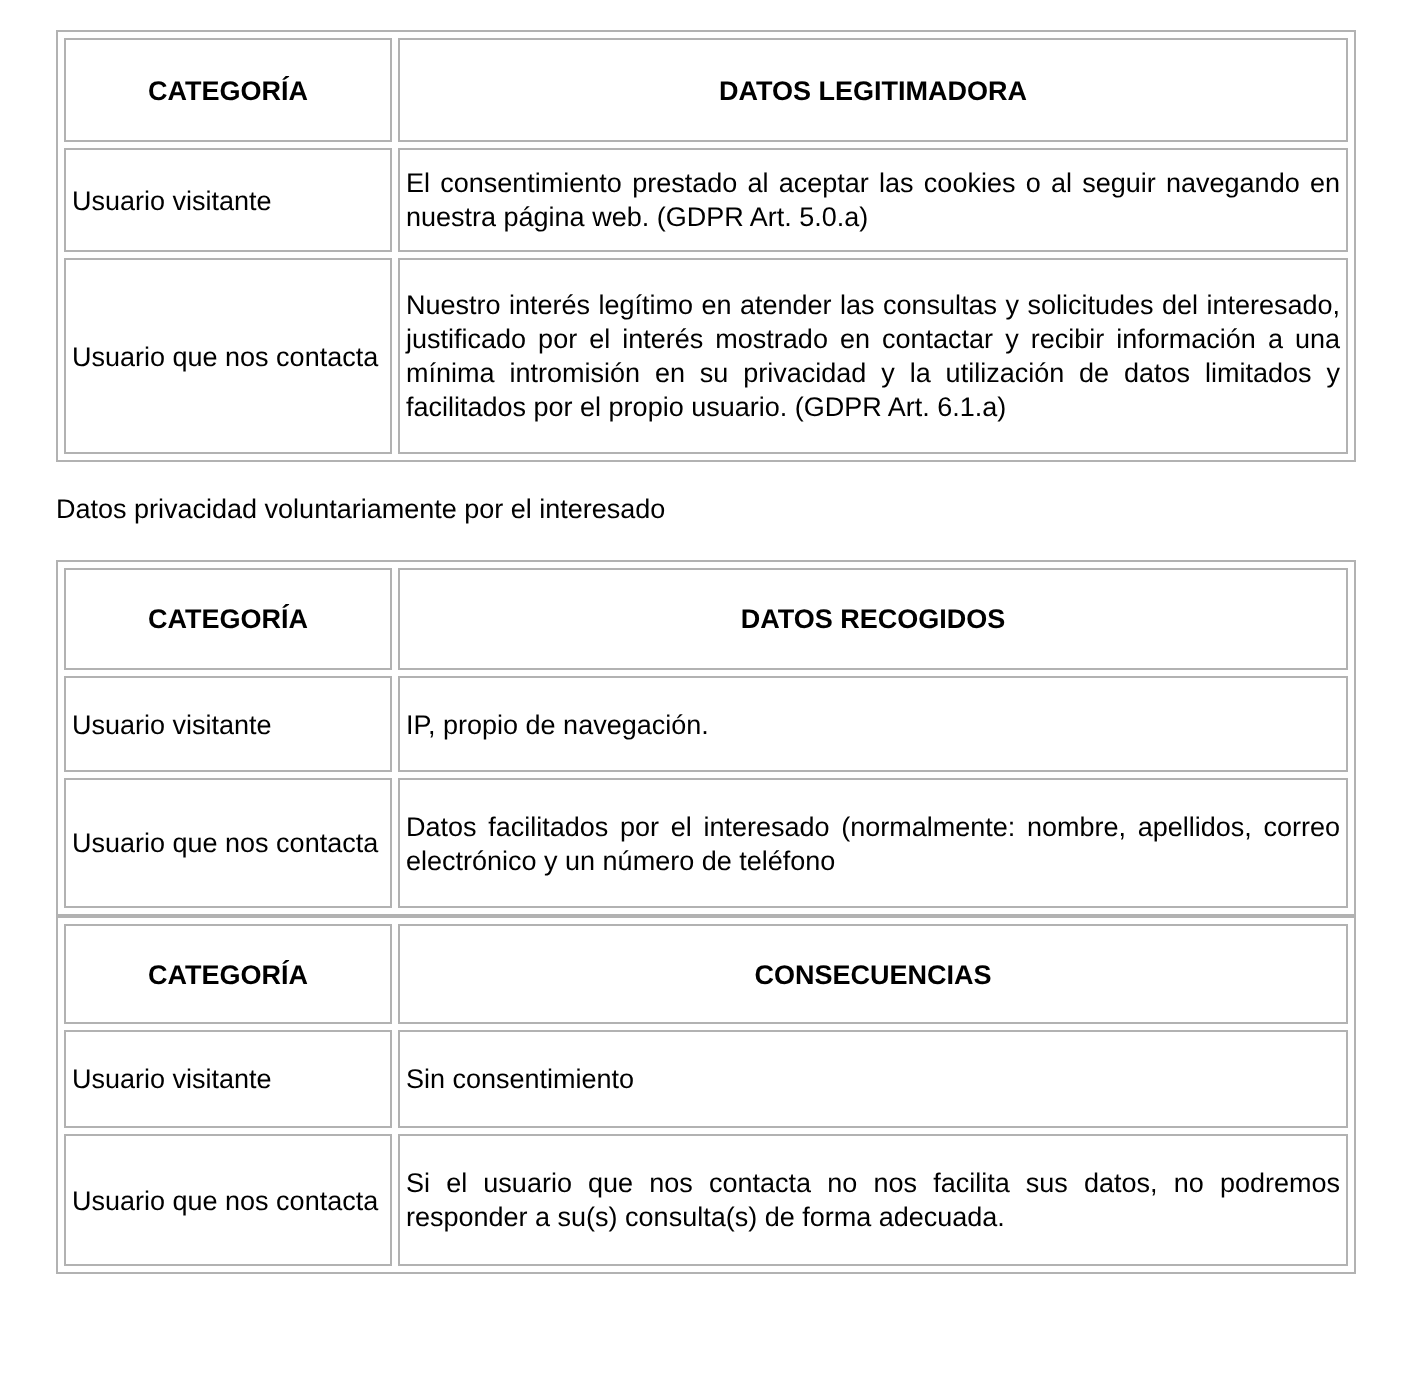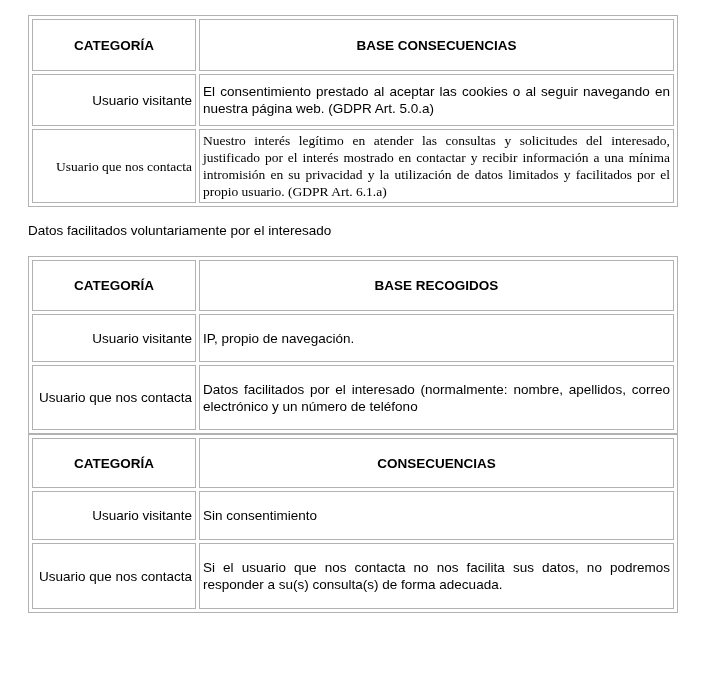--- a/index.html
+++ b/index.html
@@ -32,70 +32,70 @@
     padding: 2px 3px;
     background: #ffffff;
     font-weight: normal;
     overflow: hidden;
     margin-left: 12px;
   }
   table.doc-table th {
     font-weight: bold;
     text-align: center;
   }
-  td.cat { text-align: right; }
+  td.cat { text-align: left; }
   td.det { text-align: justify; }
   p.intro {
     font-size: 13.5px;
     line-height: 16px;
     margin: 16px 0 17px 0;
     color: #000000;
   }
   
-  .t1 .rh  { height: 52px; } .t1 .r1 { height: 52px; } .t1 .r2 { height: 74px; font-family: Liberation Serif, serif; }
+  .t1 .rh  { height: 52px; } .t1 .r1 { height: 52px; } .t1 .r2 { height: 98px; }
   .t2 .rh  { height: 51px; } .t2 .r1 { height: 48px; } .t2 .r2 { height: 65px; }
   .t3 .rh  { height: 50px; } .t3 .r1 { height: 49px; } .t3 .r2 { height: 66px; }
 </style>
 </head>
 <body>
 
 <div class="page">
 
   <table class="doc-table t1">
     <colgroup>
         <col class="c1">
         <col class="c2">
       </colgroup>
     <tbody>
         <tr class="rh">
       <th class="rh">CATEGORÍA</th>
-      <th class="rh">BASE CONSECUENCIAS</th>
+      <th class="rh">DATOS LEGITIMADORA</th>
     </tr>
     <tr>
       <td class="cat r1">Usuario visitante</td>
       <td class="det r1">El consentimiento prestado al aceptar las cookies o al seguir navegando en nuestra página web. (GDPR Art. 5.0.a)</td>
     </tr>
     <tr>
       <td class="cat r2">Usuario que nos contacta</td>
       <td class="det r2">Nuestro interés legítimo en atender las consultas y solicitudes del interesado, justificado por el interés mostrado en contactar y recibir información a una mínima intromisión en su privacidad y la utilización de datos limitados y facilitados por el propio usuario. (GDPR Art. 6.1.a)</td>
     </tr>
   </tbody>
     </table>
 
-  <p class="intro">Datos facilitados voluntariamente por el interesado</p>
+  <p class="intro">Datos privacidad voluntariamente por el interesado</p>
 
   <table class="doc-table t2">
     <colgroup>
         <col class="c1">
         <col class="c2">
       </colgroup>
     <tbody>
         <tr class="rh">
       <th class="rh">CATEGORÍA</th>
-      <th class="rh">BASE RECOGIDOS</th>
+      <th class="rh">DATOS RECOGIDOS</th>
     </tr>
     <tr>
       <td class="cat r1">Usuario visitante</td>
       <td class="det r1">IP, propio de navegación.</td>
     </tr>
     <tr>
       <td class="cat r2">Usuario que nos contacta</td>
       <td class="det r2">Datos facilitados por el interesado (normalmente: nombre, apellidos, correo electrónico y un número de teléfono</td>
     </tr>
   </tbody>

